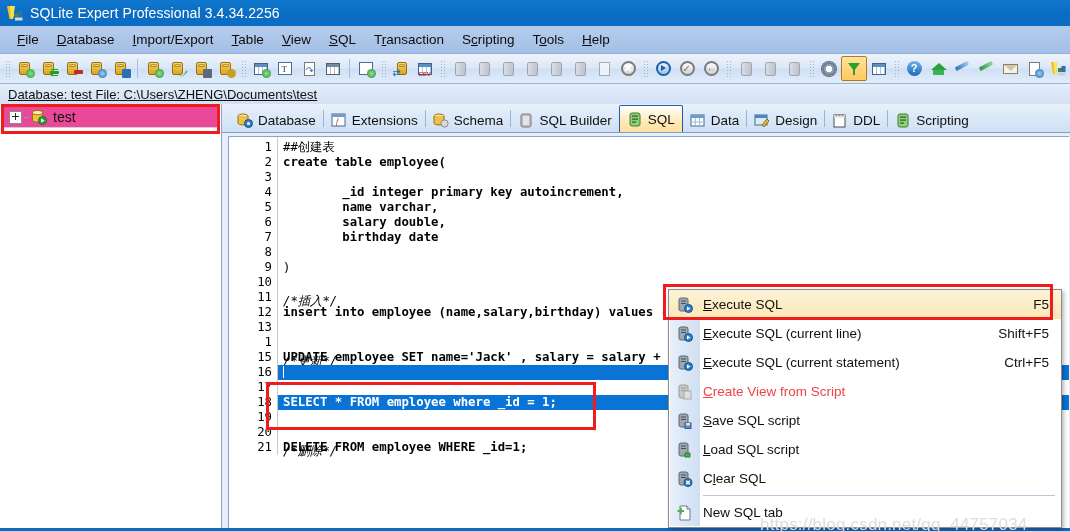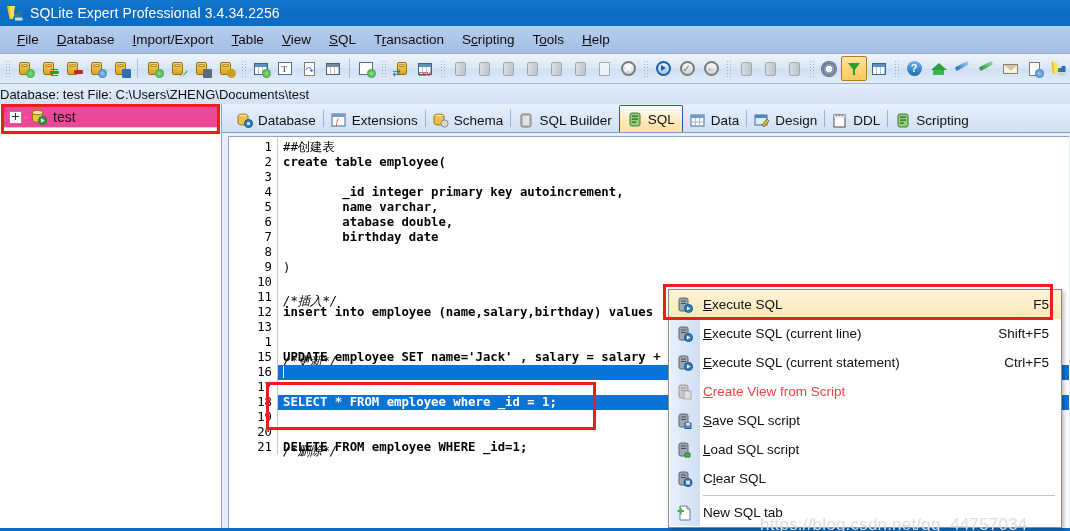--- a/index.html
+++ b/index.html
@@ -90,21 +90,21 @@
       background:#fff;border:1px solid #7b7b7b;}
   .ic .scroll{position:absolute;left:3px;top:1px;width:11px;height:14px;border-radius:2px;
       background:linear-gradient(to right,#bfe3a8,#79bf5a);border:1px solid #4e8434;box-sizing:border-box;}
   .ic.gray{filter:grayscale(1) opacity(.55);}
 
   
   .pathbar{
     height:21px;background:#d9e5f5;
     background:linear-gradient(to bottom,#e4eefb,#d2e0f3);
     border-bottom:1px solid #a6bdda;
-    display:flex;align-items:center;padding-left:0;font-size:13px;color:#101010;
+    display:flex;align-items:center;padding-left:8px;font-size:13px;color:#101010;text-decoration:underline;
   }
 
   
   .body{position:absolute;left:0;top:104px;right:0;bottom:0;display:flex;}
   .leftpane{width:221px;flex:0 0 221px;background:#ffffff;border-right:1px solid #8ca7c9;
       position:relative;}
   .treeouter{position:absolute;left:3px;top:2px;right:2px;height:26px;}
   .treerow{display:flex;align-items:center;height:22px;background:#ec4899;
       border:1px solid #d0d0d0;box-sizing:border-box;padding-left:5px;}
   .expander{width:11px;height:11px;border:1px solid #8a8a8a;background:#fff;
@@ -575,21 +575,21 @@
       <div class="editorwrap">
         <div class="editor">
           <div class="code">
             <div class="gutline"></div>
 
             <div class="ln"><span class="gut">1</span><span class="src">##创建表</span></div>
             <div class="ln"><span class="gut">2</span><span class="src kw">create table employee(</span></div>
             <div class="ln"><span class="gut">3</span><span class="src"></span></div>
             <div class="ln"><span class="gut">4</span><span class="src kw">        _id integer primary key autoincrement,</span></div>
             <div class="ln"><span class="gut">5</span><span class="src kw">        name varchar,</span></div>
-            <div class="ln"><span class="gut">6</span><span class="src kw">        atabase double,</span></div>
+            <div class="ln"><span class="gut">6</span><span class="src kw">        salary double,</span></div>
             <div class="ln"><span class="gut">7</span><span class="src kw">        birthday date</span></div>
             <div class="ln"><span class="gut">8</span><span class="src"></span></div>
             <div class="ln"><span class="gut">9</span><span class="src">)</span></div>
             <div class="ln"><span class="gut">10</span><span class="src cm">/*插入*/</span></div>
             <div class="ln"><span class="gut">11</span><span class="src"></span></div>
             <div class="ln"><span class="gut">12</span><span class="src kw">insert into employee (name,salary,birthday) values ('To</span></div>
             <div class="ln"><span class="gut">13</span><span class="src"></span></div>
             <div class="ln"><span class="gut">1</span><span class="src cm">/*更新*/</span></div>
             <div class="ln"><span class="gut">15</span><span class="src kw">UPDATE employee SET name='Jack' , salary = salary + 100</span></div>
 

